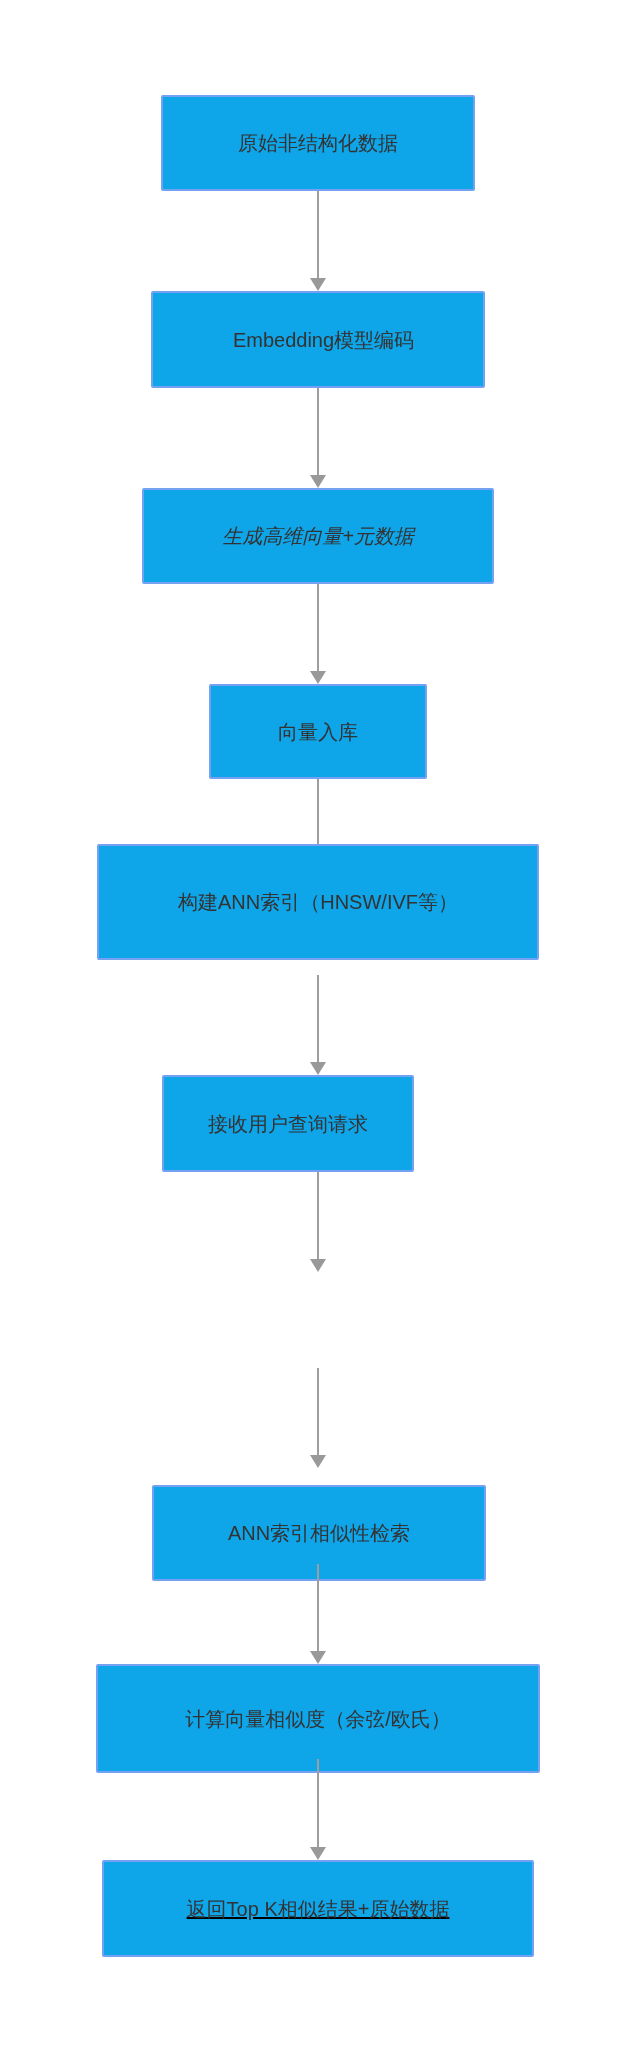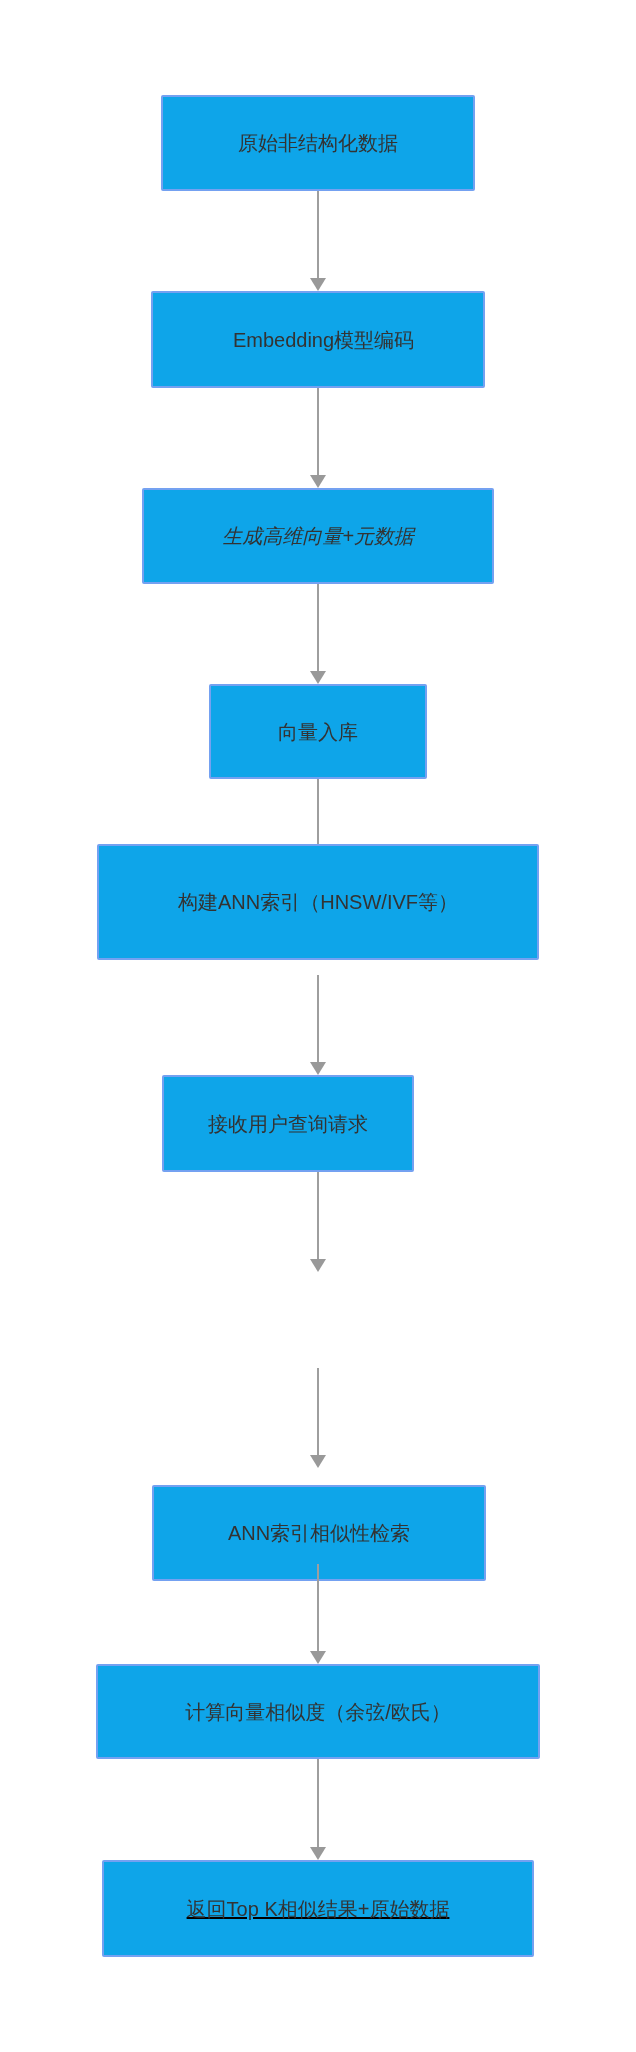--- a/index.html
+++ b/index.html
@@ -109,21 +109,21 @@
   </div>
 
   <div class="node" style="left:152px; top:1468px; width:334px; height:96px;margin-top:17px;">
     <span class="label">ANN索引相似性检索</span>
   </div>
 
   <div class="edge" style="top:1564px; height:87px;">
     <span class="arrowhead"></span>
   </div>
 
-  <div class="node" style="left:96px; top:1664px; width:444px; height:95px;">
+  <div class="node" style="left:96px; top:1664px; width:444px; height:109px;">
     <span class="label">计算向量相似度（余弦/欧氏）</span>
   </div>
 
   <div class="edge" style="top:1759px; height:88px;">
     <span class="arrowhead"></span>
   </div>
 
   <div class="node" style="left:102px; top:1860px; width:432px; height:97px;text-decoration:underline;">
     <span class="label">返回Top K相似结果+原始数据</span>
   </div>

